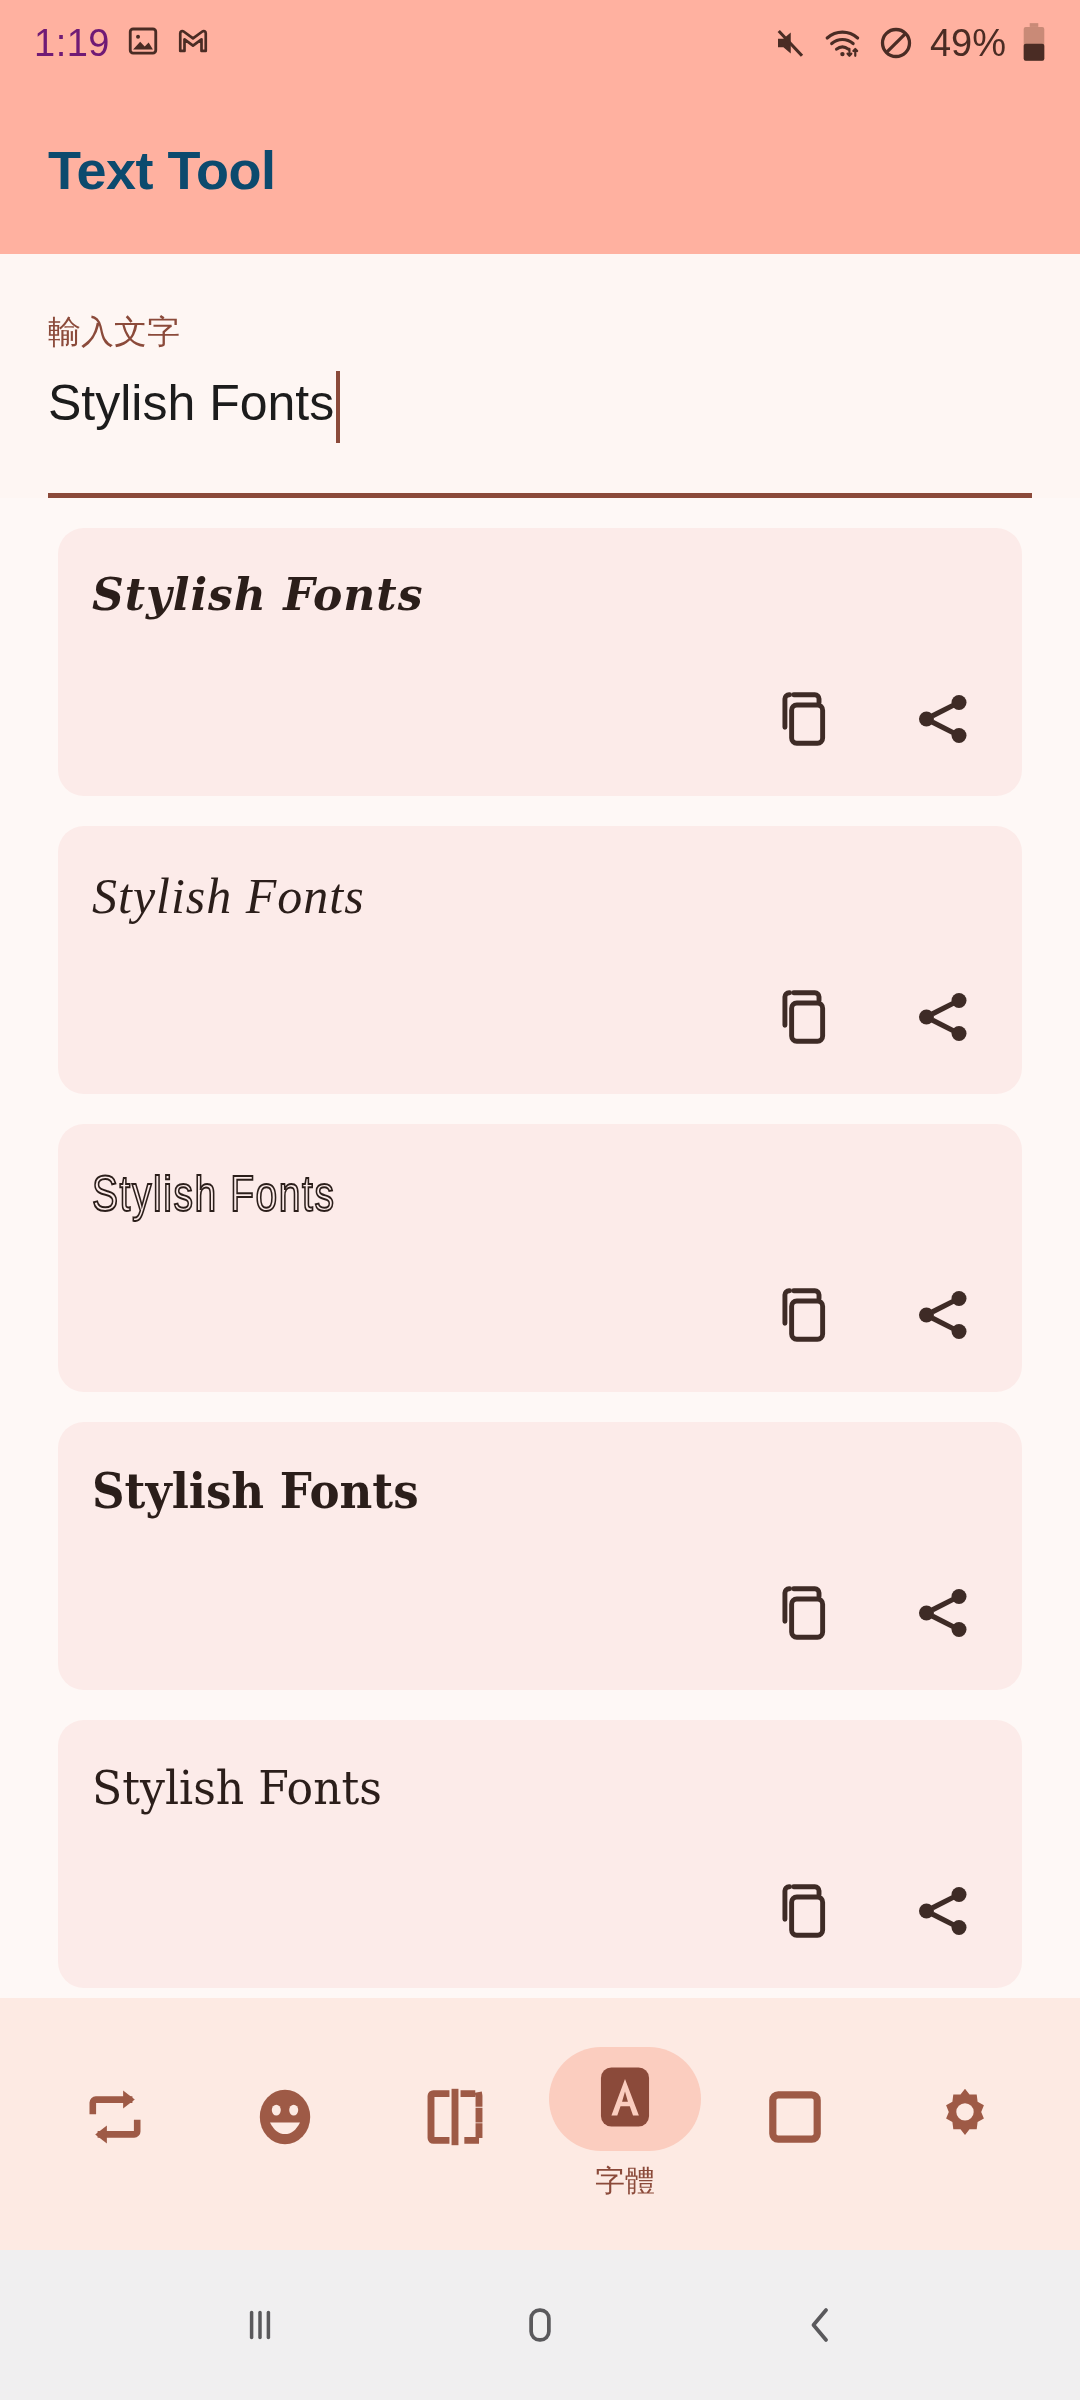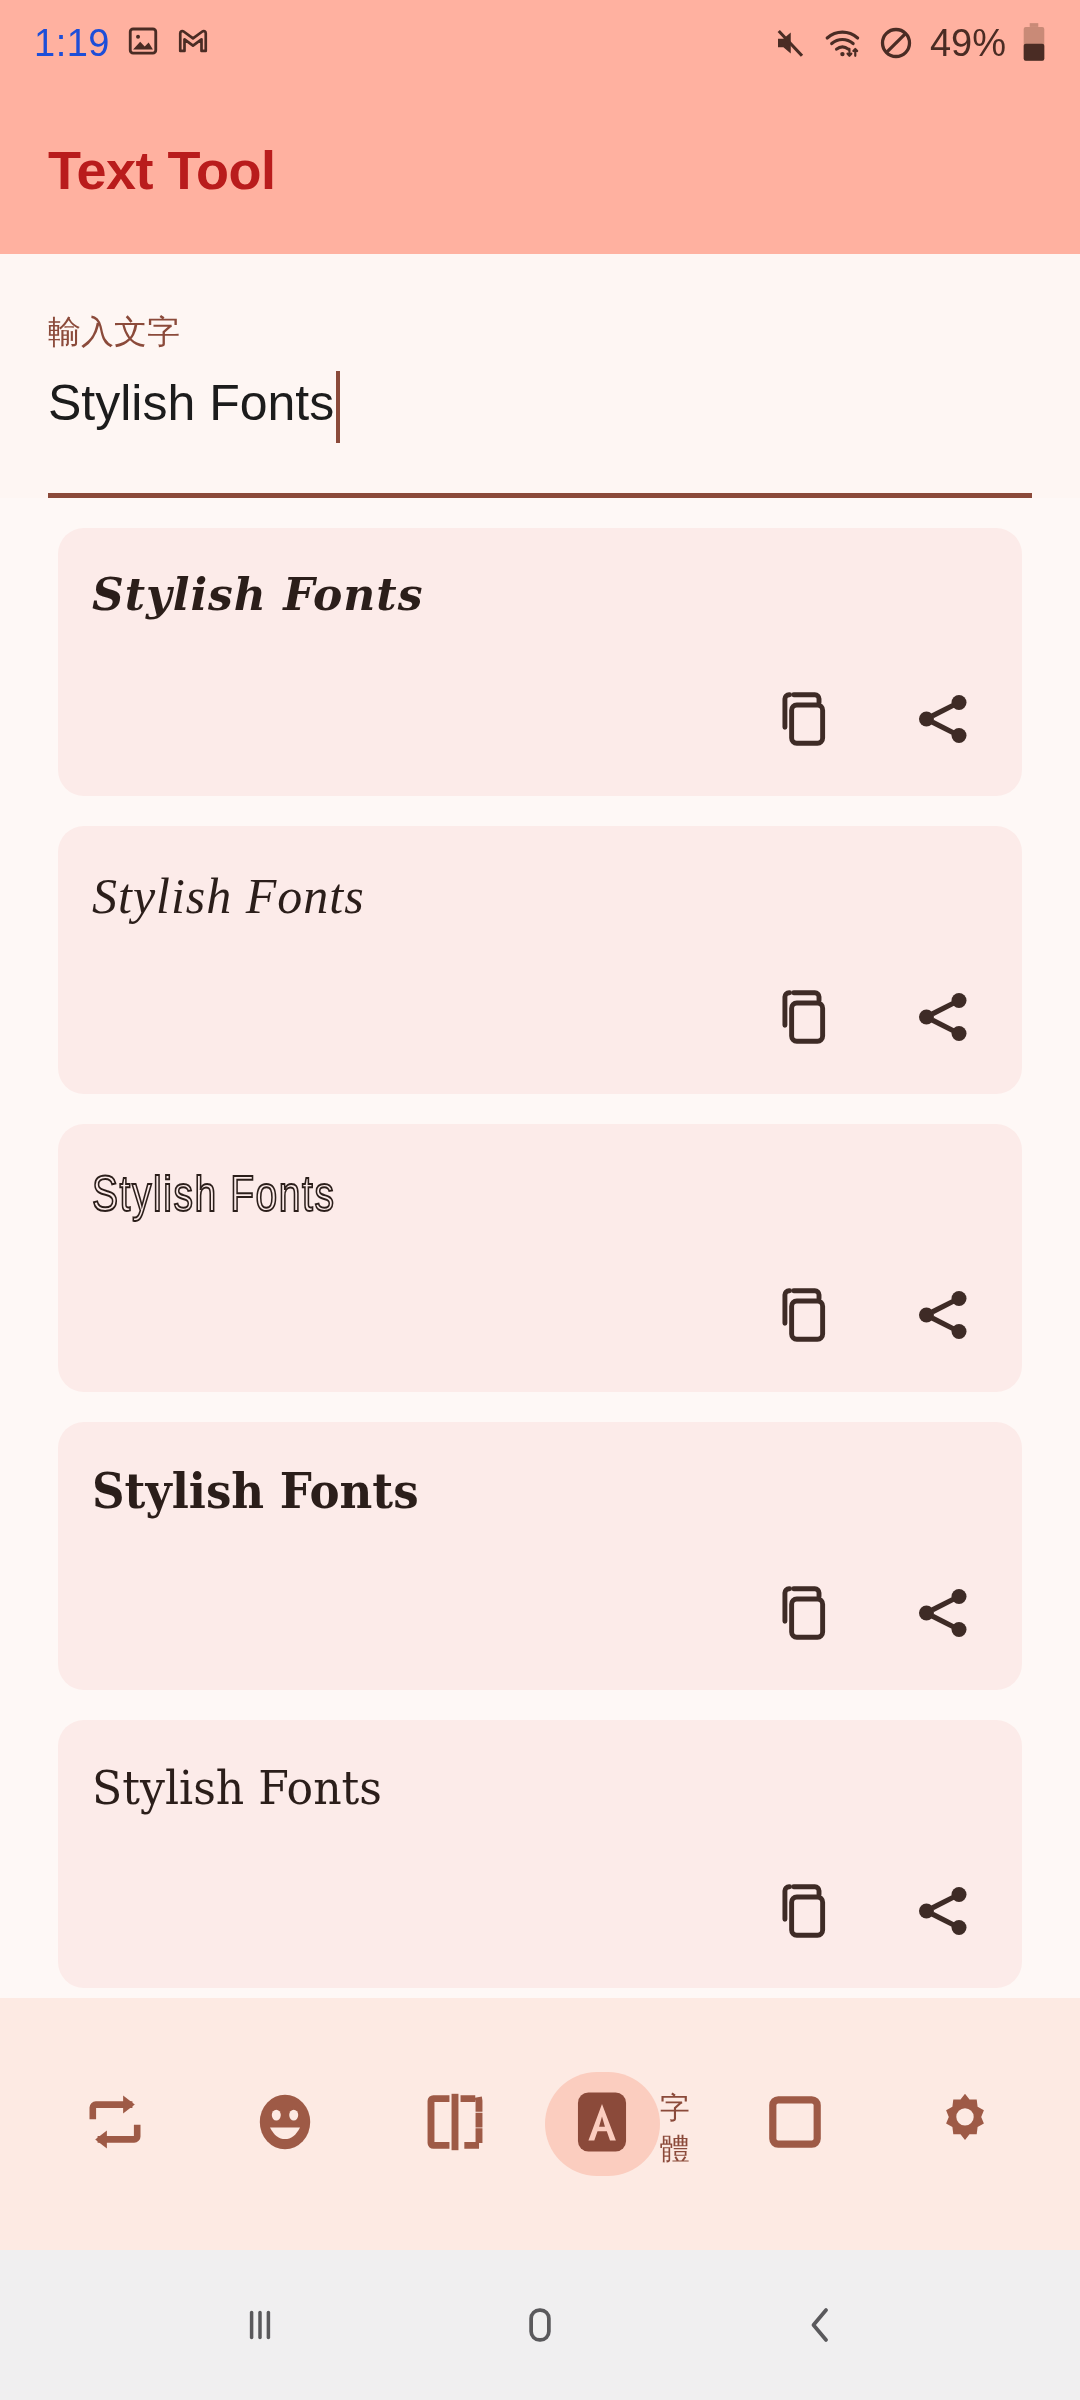--- a/index.html
+++ b/index.html
@@ -18,34 +18,34 @@
 
   
   .status-bar {
     height: 86px; flex: 0 0 86px;
     background: #FFB1A0;
     display: flex; align-items: center;
     padding: 0 34px 0 34px;
     color: #4A2C24;
   }
   .status-left { display: flex; align-items: center; gap: 16px; }
-  .clock { font-size: 38px; letter-spacing: 0.5px; color: #1d4ed8; }
+  .clock { font-size: 38px; letter-spacing: 0.5px; color: #701a75; }
   .status-right { margin-left: auto; display: flex; align-items: flex-end; gap: 16px; }
   .status-pct { font-size: 38px; color: #4A2C24; }
   .sicon { display: block; }
 
   
   .app-bar {
     height: 168px; flex: 0 0 168px;
     background: #FFB1A0;
     display: flex; align-items: center;
     padding-left: 48px;
   }
   .app-title {
-    font-size: 54px; font-weight: bold; color: #b91c1c;
+    font-size: 54px; font-weight: bold; color: #0c4a6e;
     letter-spacing: -0.5px;
   }
 
   
   .input-area {
     background: #FEF6F3;
     padding: 56px 48px 0 48px;
     flex: 0 0 auto;
   }
   .input-label {
@@ -108,21 +108,21 @@
 
   
   .toolbar {
     flex: 0 0 auto;
     background: #FDEAE3;
     height: 252px;
     display: flex; align-items: center; justify-content: space-around;
     padding: 0 30px;
   }
   .tool {
-    display: flex; flex-direction: row; align-items: center;
+    display: flex; flex-direction: column; align-items: center;
     justify-content: center; width: 160px; gap: 0;
   }
   .tool-pill {
     width: 152px; height: 104px;
     display: flex; align-items: center; justify-content: center;
     border-radius: 52px;
   }
   .tool.selected .tool-pill { background: #FBCDBF; }
   .tool-label {
     font-size: 30px; color: #8B4A3A; margin-top: 10px;

